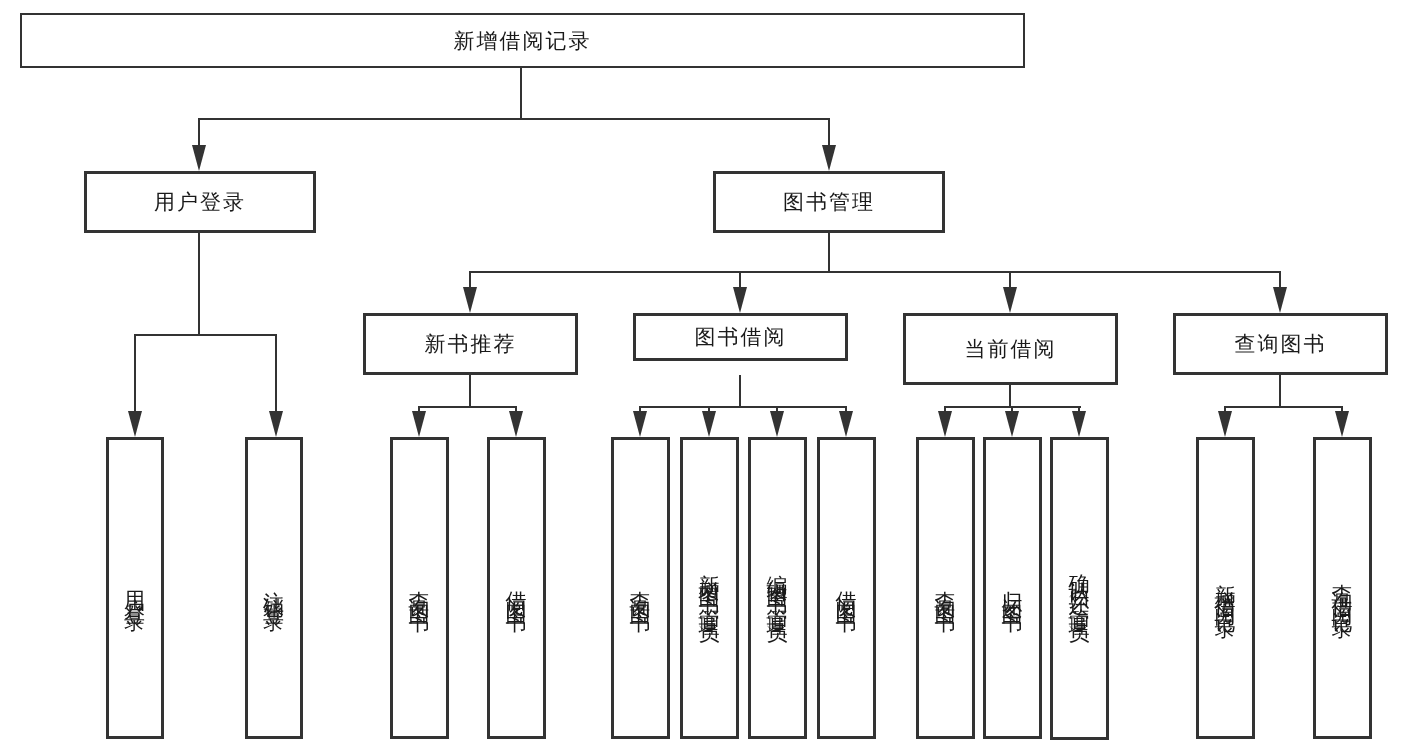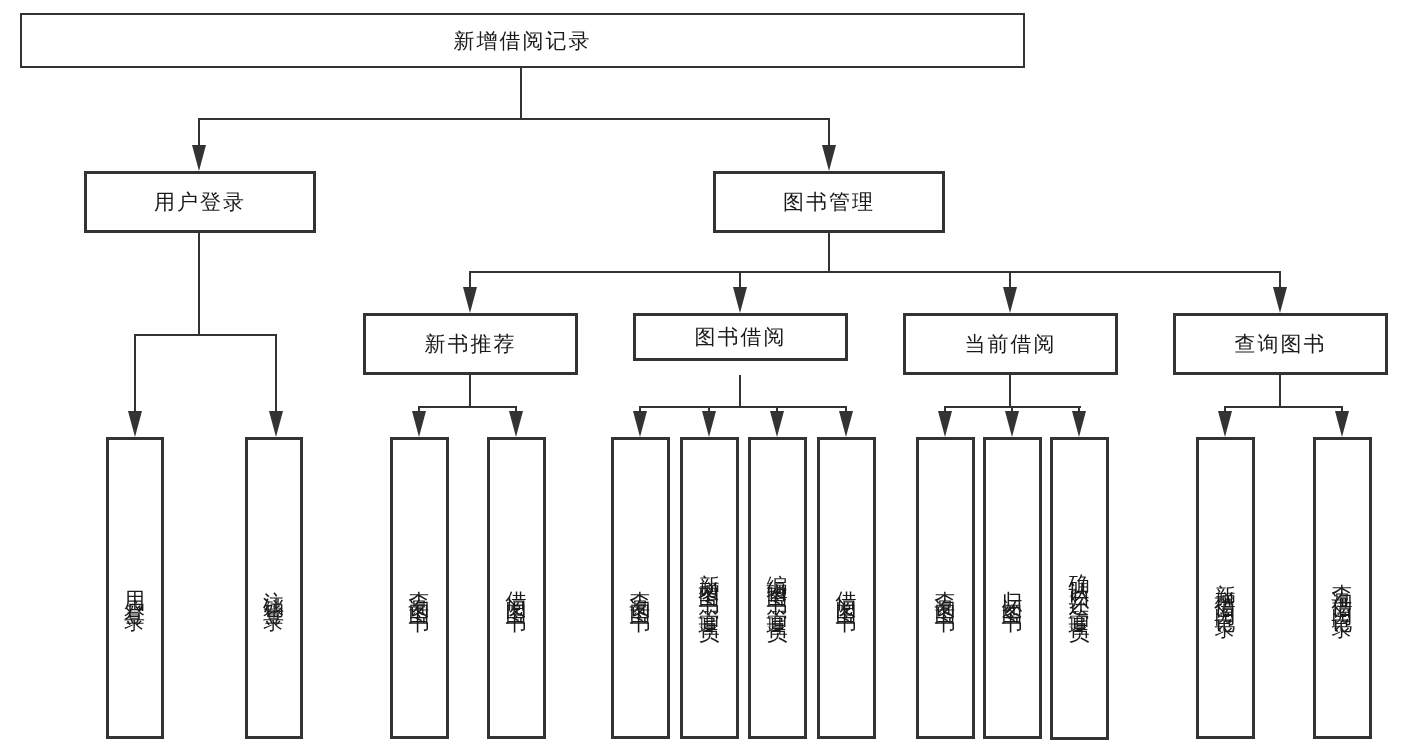--- a/index.html
+++ b/index.html
@@ -106,21 +106,21 @@
   <div class="box" style="left:713px;top:171px;width:232px;height:62px">
     <span class="hlabel">图书管理</span>
   </div>
 
   <div class="box" style="left:363px;top:313px;width:215px;height:62px">
     <span class="hlabel">新书推荐</span>
   </div>
   <div class="box" style="left:633px;top:313px;width:215px;height:48px">
     <span class="hlabel">图书借阅</span>
   </div>
-  <div class="box" style="left:903px;top:313px;width:215px;height:62px">
+  <div class="box" style="left:903px;top:313px;width:215px;height:72px">
     <span class="hlabel">当前借阅</span>
   </div>
   <div class="box" style="left:1173px;top:313px;width:215px;height:62px">
     <span class="hlabel">查询图书</span>
   </div>
 
   <div class="box" style="left:106px;top:437px;width:58px;height:302px">
     <span class="vtext">用户登录</span>
   </div>
   <div class="box" style="left:245px;top:437px;width:58px;height:302px">

